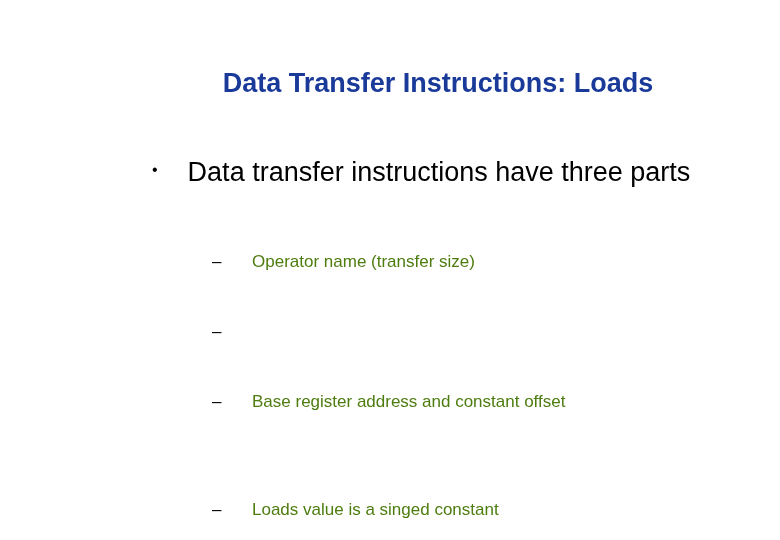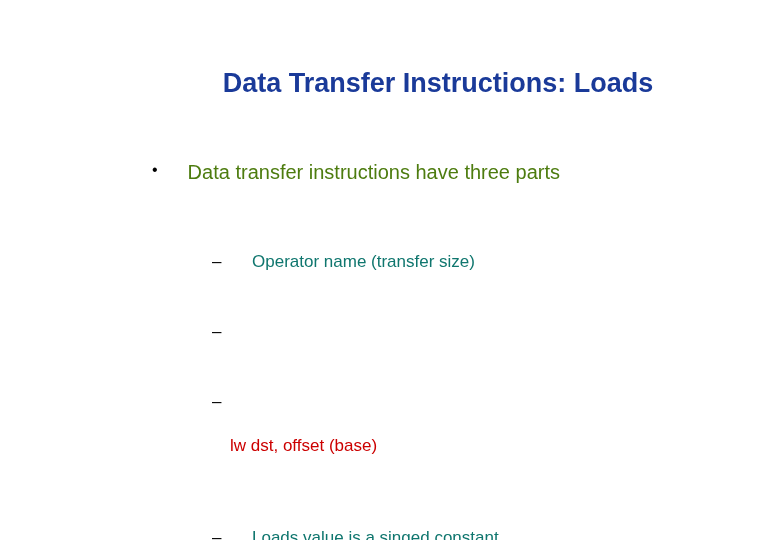--- a/index.html
+++ b/index.html
@@ -40,44 +40,44 @@
       align-items: flex-start;
       margin-bottom: 10px;
     }
     .bullet-dot {
       font-size: 16px;
       line-height: 22px;
       margin-right: 14px;
       flex-shrink: 0;
     }
     .bullet-text {
-      font-size: 20px;
+      font-size: 27px;
       line-height: 26px;
-      color: #4d7c0f;
+      color: #000000;
     }
     .sub-list {
       padding-left: 44px;
       padding-top: 2px;
     }
     .sub-line {
       display: flex;
       align-items: flex-start;
       margin-bottom: 6px;
     }
     .dash {
       font-size: 17px;
       line-height: 22px;
       margin-right: 12px;
       flex-shrink: 0;
       min-width: 12px;
     }
     .sub-text {
       font-size: 17px;
       line-height: 22px;
-      color: #0f766e;
+      color: #4d7c0f;
     }
     .code-text {
       font-size: 17px;
       line-height: 22px;
       color: #cc0000;
       padding-left: 34px;
       margin-top: 2px;
       margin-bottom: 6px;
     }
     .gap {
@@ -112,23 +112,23 @@
         <span class="dash">–</span>
         <span class="sub-text">Operator name (transfer size)</span>
       </div>
 
       <div class="sub-line">
         <span class="dash">–</span>
       </div>
 
       <div class="sub-line">
         <span class="dash">–</span>
+        <span class="sub-text">Base register address and constant offset</span>
       </div>
 
-      <div class="code-text">lw dst, offset (base)</div>
 
       <div class="gap"></div>
 
       <div class="sub-line">
         <span class="dash">–</span>
         <span class="sub-text">Loads value is a singed constant</span>
       </div>
 
     </div>
 

